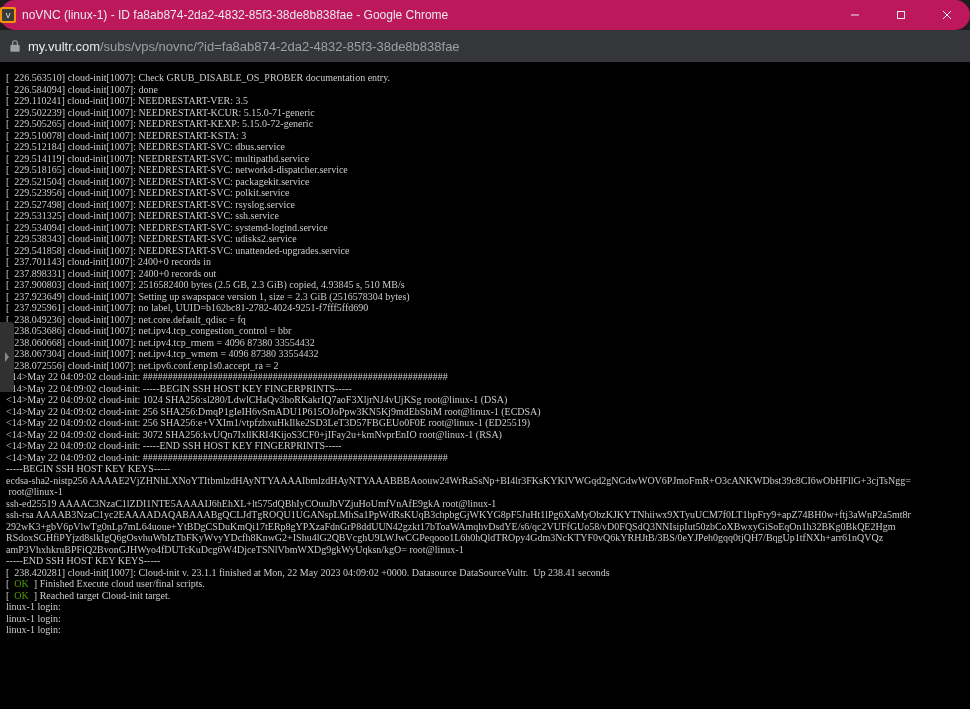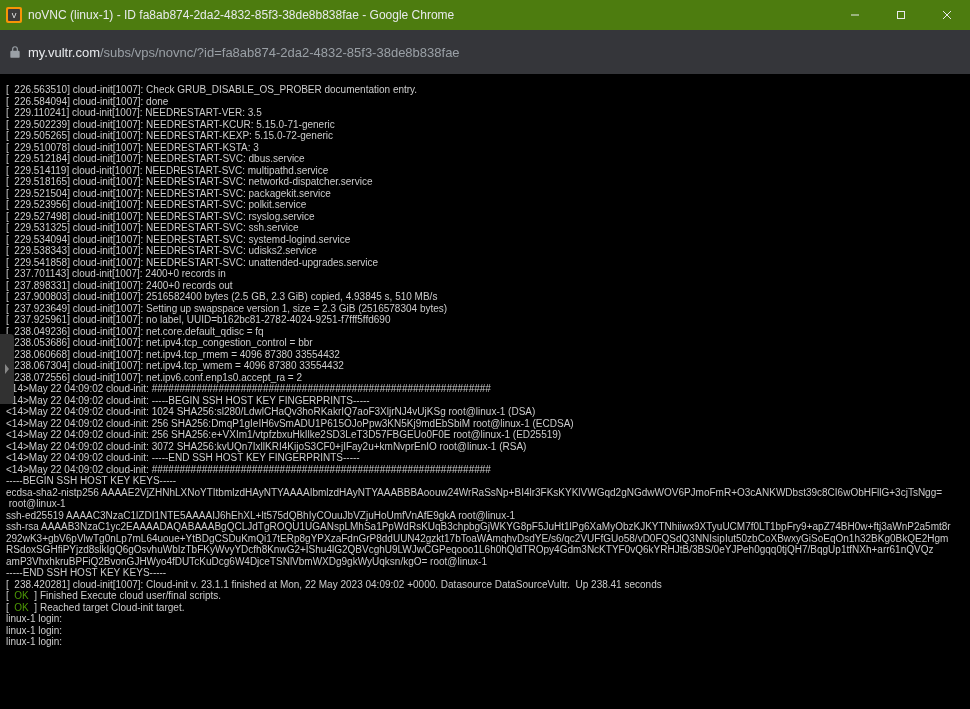--- a/index.html
+++ b/index.html
@@ -7,26 +7,26 @@
   background: #1e1e1e;
   font-family: "Segoe UI", Arial, sans-serif;
   width: 970px;
   height: 709px;
   overflow: hidden;
   display: flex;
   flex-direction: column;
 }
 .titlebar {
   height: 30px;
-  background: #4d7c0f;
+  background: #be185d;
   color: #e8eaed;
   display: flex;
   align-items: center;
   font-size: 12px;
-  padding-left: 6px;
+  border-radius: 15px;
 }
 .titlebar .icon {
   width: 16px;
   height: 16px;
   margin-right: 6px;
   display:inline-flex;
   align-items:center;
   justify-content:center;
 }
 .titlebar .icon svg { width:16px; height:16px; }
@@ -34,21 +34,21 @@
 .winbtns { display:flex; height:100%;}
 .winbtn {
   width:46px;
   display:flex;
   align-items:center;
   justify-content:center;
   color:#e8eaed;
   cursor:pointer;
 }
 .addrbar {
-  height: 44px;
+  height: 32px;
   background:#35363a;
   display:flex;
   align-items:center;
   padding: 0 8px;
   gap:6px;
 }
 .lock { color:#9aa0a6; display:inline-flex;}
 .url {
   color:#e8eaed;
   font-size:13px;
@@ -74,21 +74,21 @@
   align-items:center;
   justify-content:center;
   color:#888;
   font-size:10px;
   cursor:pointer;
 }
 .terminal {
   flex:1;
   padding: 10px 6px 6px 6px;
   overflow:hidden;
-  font-family: Liberation Sans, sans-serif;
+  font-family: Liberation Serif, serif;
   font-size: 10px;
   line-height: 1.15;
   color:#cccccc;
   white-space:pre;
 }
 .line { white-space:pre; }
 .green { color:#4e9a06;text-align:center; }
 </style>
 </head>
 <body>

